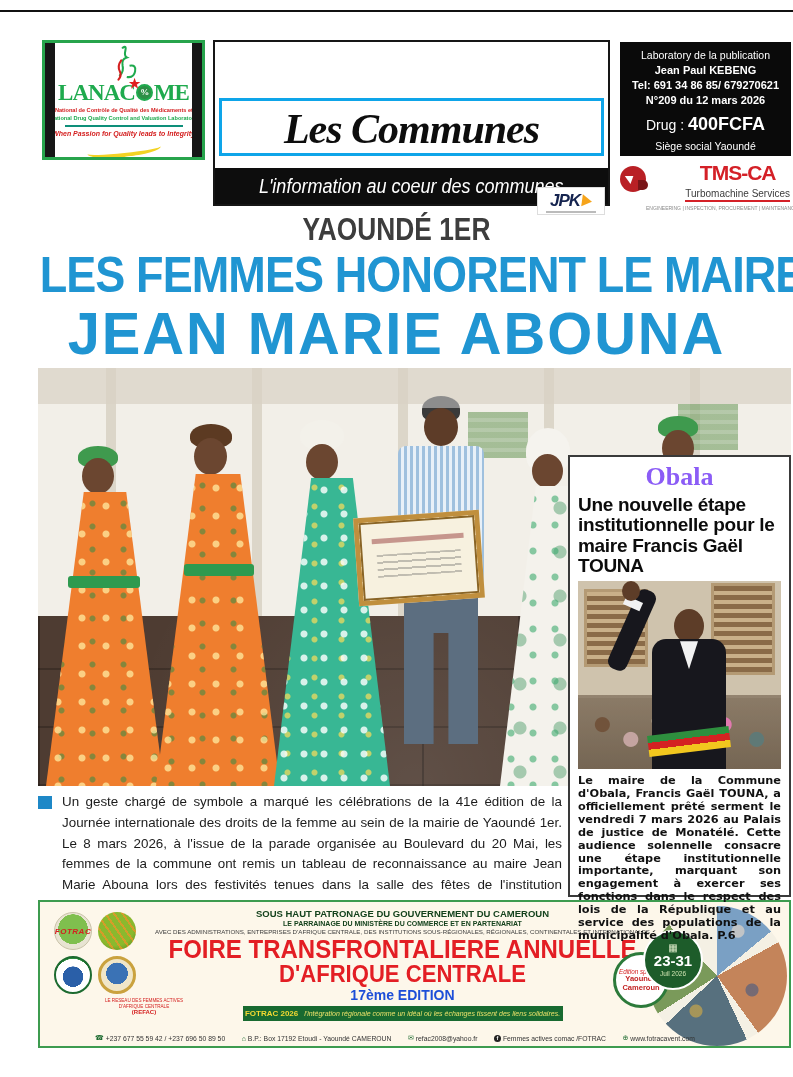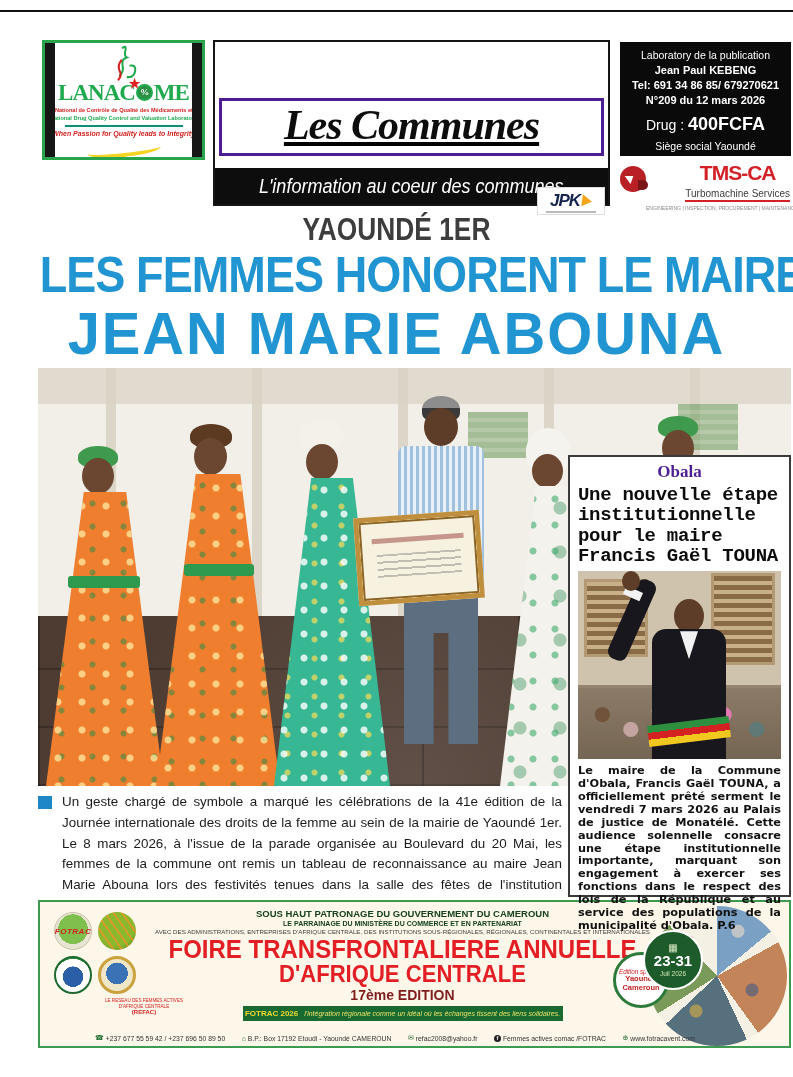--- a/index.html
+++ b/index.html
@@ -20,21 +20,21 @@
   .lanacome .o-star { position:absolute; left:-9px; top:-9px; color:#e02020; font-size:13px; line-height:1; }
   .lanacome .fr-line { color:#d42020; font-size:5.6px; font-weight:bold; margin-top:3px; white-space:nowrap; }
   .lanacome .en-line { color:#1faa4e; font-size:5.6px; font-weight:bold; margin-top:2px; white-space:nowrap; }
   .lanacome .divider { width:118px; height:3px; background:#0e8f7a; margin:4px 0 3px; }
   .lanacome .tagline { color:#d42020; font-size:7px; font-style:italic; font-weight:bold; white-space:nowrap; }
   .lanacome .swoosh { width:74px; height:18px; border-bottom:4px solid #f3d324; border-radius:50%; transform:rotate(-6deg); margin-top:6px; }
 
   
   .masthead { left:213px; top:40px; width:397px; height:166px; border:2px solid #161616; background:#fff; }
   .ici { position:absolute; left:0; right:0; top:-6px; text-align:center; font-size:64px; font-weight:900; letter-spacing:10px; color:#1f4c85; text-shadow:0 3px 2px rgba(10,25,50,.45), 0 -1px 0 #6f9cc9; z-index:3; }
-  .lc-box { position:absolute; left:4px; right:4px; top:56px; height:58px; border:3px solid #4c1d95; background:#fff; z-index:2; display:flex; align-items:flex-start; justify-content:center;text-decoration:underline; }
+  .lc-box { position:absolute; left:4px; right:4px; top:56px; height:58px; border:3px solid #0ea5e9; background:#fff; z-index:2; display:flex; align-items:flex-end; justify-content:center; }
   .lc-text { font-family:"Liberation Serif", serif; font-weight:bold; font-style:italic; font-size:42px; color:#0d0d0d; white-space:nowrap; letter-spacing:-1px; }
   .mast-banner { position:absolute; left:0; right:0; bottom:0; height:36px; background:#0d0d0d; display:flex; align-items:center; justify-content:center; z-index:1; }
   .mast-banner .slogan { color:#fff; font-style:italic; font-size:20px; transform:scaleX(.9); white-space:nowrap; }
   .jpk { position:absolute; right:4px; bottom:-10px; width:66px; height:26px; background:#fff; z-index:4; display:flex; align-items:center; justify-content:center; box-shadow:0 0 0 1px #ddd; }
   .jpk .jpk-text { font-weight:900; font-style:italic; font-size:17px; color:#15244f; letter-spacing:-1px; }
   .jpk .jpk-arrow { width:0; height:0; border-left:10px solid #f6a41a; border-top:6px solid transparent; border-bottom:6px solid transparent; margin-left:2px; transform:rotate(8deg); }
   .jpk .jpk-underline { position:absolute; left:8px; right:8px; bottom:1px; height:2px; background:#bbb; }
 
   
   .pubbox { left:620px; top:42px; width:171px; height:114px; background:#0a0a0a; color:#fff; text-align:center; padding:7px 4px 4px; display:flex; flex-direction:column; gap:3px; }
@@ -96,22 +96,22 @@
   .sash-green { position:absolute; height:12px; background:#2e9a4f; border-radius:3px; }
   .man-hair { position:absolute; border-radius:50% 50% 35% 35%; background:linear-gradient(#8d8d8d 0 45%, #3a3a3a 45% 100%); }
   .man-shirt { position:absolute; background:repeating-linear-gradient(90deg, #9fc0de 0 3px, #e8f0f8 3px 6px); border-radius:8px 8px 4px 4px; }
   .man-jeans { position:absolute; background:#5c6e80; clip-path:polygon(0 0,100% 0,100% 100%,60% 100%,60% 26%,40% 26%,40% 100%,0 100%); }
   .frame { position:absolute; background:#f7f1df; border:5px solid #c08f3e; box-shadow:0 0 0 2px #8a6526 inset; transform:rotate(-4deg); }
   .frame:before { content:""; position:absolute; left:10%; top:22%; width:80%; height:6%; background:rgba(150,60,60,.5); }
   .frame:after  { content:""; position:absolute; left:14%; top:42%; width:72%; height:30%; background:repeating-linear-gradient(0deg, rgba(90,90,90,.35) 0 2px, transparent 2px 7px); }
 
   
   .sidebar { left:568px; top:455px; width:223px; height:442px; background:#fff; border:2px solid #3a3a3a; padding:5px 8px 6px; z-index:5; }
-  .obala { text-align:center; font-family:"Liberation Serif", serif; font-weight:bold; font-size:17px; color:#4c1d95; }
-  .sb-headline { font-size:19px; font-weight:900; line-height:1.07; color:#0c0c0c; margin-top:3px; letter-spacing:-.3px; font-family:Liberation Mono, monospace; }
+  .obala { text-align:center; font-family:"Liberation Serif", serif; font-weight:bold; font-size:26px; color:#8b5cf6; }
+  .sb-headline { font-size:19px; font-weight:900; line-height:1.07; color:#0c0c0c; margin-top:3px; letter-spacing:-.3px; font-family:Liberation Sans, sans-serif; }
   .photo-side { position:relative; width:100%; height:188px; margin-top:5px; overflow:hidden;
     background:linear-gradient(#cfc3ad 0 62%, #9a8874 62% 100%); }
   .ps-window { position:absolute; top:8px; width:64px; height:78px; background:repeating-linear-gradient(0deg,#8a6b48 0 5px,#c9b089 5px 9px); border:3px solid #b49a74; }
   .ps-crowd { position:absolute; left:0; bottom:0; width:100%; height:74px;
     background:
       radial-gradient(circle at 12% 40%, #6b4a32 7px, transparent 8px),
       radial-gradient(circle at 26% 60%, #caa 7px, transparent 8px),
       radial-gradient(circle at 40% 35%, #d8cdbc 7px, transparent 8px),
       radial-gradient(circle at 58% 55%, #b08 6px, transparent 7px),
       radial-gradient(circle at 72% 40%, #e7b 7px, transparent 8px),
@@ -145,21 +145,21 @@
   .logo-refac { background:radial-gradient(circle at 50% 45%, #3a72b5 0 45%, #f0e6c8 46% 100%); border:3px solid #caa23e; }
   .refac-lines { position:absolute; left:58px; top:96px; width:92px; text-align:center; color:#d42020; }
   .refac-l1 { font-size:4.6px; line-height:1.2; }
   .refac-l3 { font-size:6px; font-weight:bold; }
   .ad-center { position:absolute; left:110px; top:6px; width:505px; text-align:center; }
   .pat1 { font-size:9.5px; font-weight:bold; color:#14421c; }
   .pat2 { font-size:7px; font-weight:bold; color:#14421c; margin-top:1px; }
   .pat3 { font-size:6.2px; color:#3d3d3d; margin-top:1px; }
   .ad-title1 { font-size:25px; font-weight:900; color:#e31e24; line-height:1.02; margin-top:2px; transform:scaleX(.96); }
   .ad-title2 { font-size:23px; font-weight:900; color:#e31e24; line-height:1.0; transform:scaleX(.96); }
-  .ad-edition { font-size:14px; font-weight:bold; color:#7f1d1d; margin-top:1px; }
+  .ad-edition { font-size:14px; font-weight:bold; color:#1d4ed8; margin-top:1px; }
   .theme-row { display:flex; align-items:flex-start; margin-top:3px; text-align:left; }
   .theme-label { background:#f7ec4a; color:#5a4a00; font-weight:bold; font-size:9px; padding:2px 6px; margin:4px 6px 0 8px; flex:0 0 auto; box-shadow:0 0 0 1px #e0d35a; }
   .theme-text { flex:1; font-size:9px; font-weight:bold; color:#31502c; line-height:1.25; }
   .ad-banner { margin:3px auto 0; width:320px; height:15px; background:#186a30; display:flex; align-items:center; justify-content:center; gap:6px; white-space:nowrap; overflow:hidden; }
   .banner-label { color:#f2d832; font-weight:bold; font-size:8px; }
   .banner-text { color:#e9e06a; font-style:italic; font-size:7px; }
   .ad-contact { position:absolute; left:55px; bottom:4px; width:600px; display:flex; justify-content:space-between; font-size:6.8px; color:#333; align-items:center; }
   .contact-item { display:flex; align-items:center; gap:2px; white-space:nowrap; }
   .c-icon { font-size:7px; color:#1d6b30; }
   .fb-icon { width:7px; height:7px; border-radius:50%; background:#222; color:#fff; font-size:5.5px; display:inline-flex; align-items:center; justify-content:center; font-weight:bold; }

